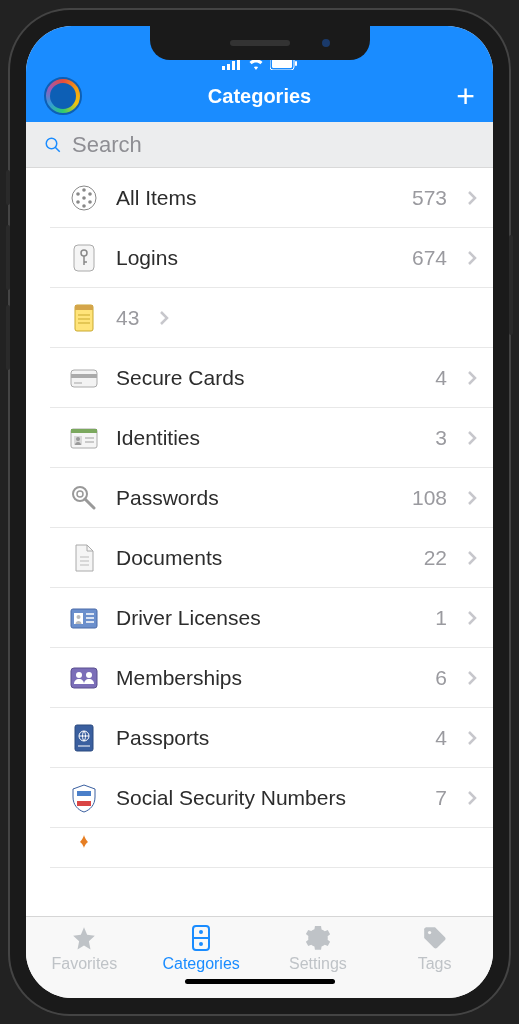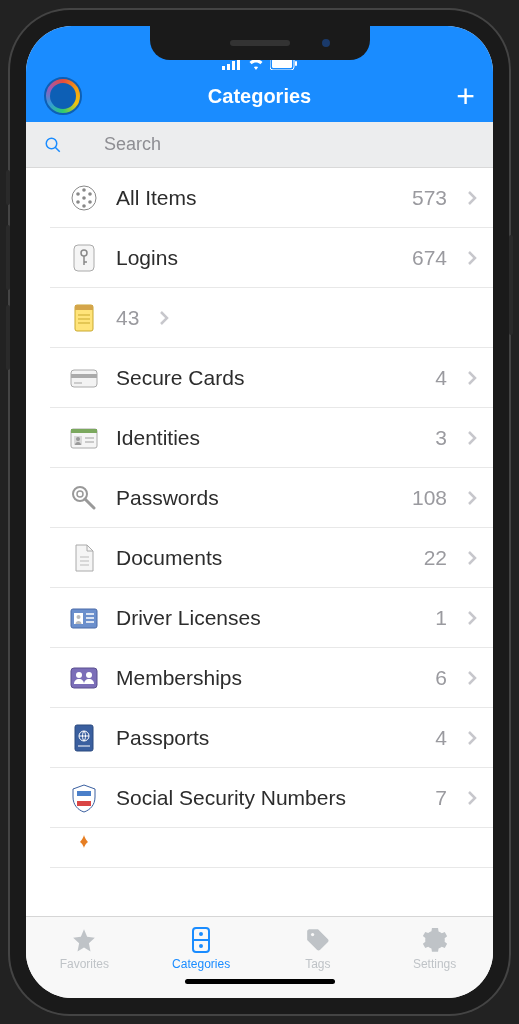--- a/index.html
+++ b/index.html
@@ -127,21 +127,21 @@
       height:46px;
       background:#ecedee;
       display:flex;
       align-items:center;
       padding:0 18px;
       gap:10px;
       border-bottom:1px solid #d9d9d9;
     }
     .search-bar input{
       flex:1;border:none;background:transparent;
-      font-size:18px;color:#333;outline:none;margin-left:32px;
+      font-size:22px;color:#333;outline:none;
     }
     .search-bar input::placeholder{color:#8e8e93;}
     .list{
       flex:1;
       overflow-y:hidden;
       background:#fff;
       padding-left:24px;
     }
     .row{
       display:flex;
@@ -178,21 +178,21 @@
       padding-bottom:18px;
     }
     .tab{
       flex:1;
       display:flex;
       flex-direction:column;
       align-items:center;
       justify-content:center;
       gap:3px;
       color:#bfc3c7;
-      font-size:12px;
+      font-size:16px;
     }
     .tab.active{color:#1a8cff;}
     .tab .tab-icon{height:28px;display:flex;align-items:center;justify-content:center;}
     
     .ico{width:34px;height:34px;}
   </style>
 </head>
 <body>
 
 <div class="phone">
@@ -464,30 +464,30 @@
               <line x1="3" y1="14" x2="19" y2="14"></line>
               <circle cx="11" cy="8" r="1" fill="#1a8cff"></circle>
               <circle cx="11" cy="20" r="1" fill="#1a8cff"></circle>
             </svg>
         </div>
         <span>Categories</span>
       </div>
       <div class="tab">
         <div class="tab-icon">
           <svg width="26" height="26" viewBox="0 0 24 24" fill="#bfc3c7">
-              <path d="M21 11l-9-9H4c-1 0-2 1-2 2v8l9 9c1 1 2 1 3 0l7-7c1-1 1-2 0-3z"></path>
-              <circle cx="7" cy="7" r="1.5" fill="#f8f8f8"></circle>
-            </svg>
-        </div>
-        <span>Tags</span>
+              <path d="M12 8a4 4 0 100 8 4 4 0 000-8zm9 4c0-.6 0-1.1-.1-1.7l2.3-1.8-2.2-3.8-2.7 1c-.9-.7-1.9-1.3-3-1.6L14.8 1h-5.6l-.5 2.9c-1.1.3-2.1.9-3 1.6l-2.7-1L.8 8.3l2.3 1.8C3 10.9 3 11.4 3 12s0 1.1.1 1.7l-2.3 1.8 2.2 3.8 2.7-1c.9.7 1.9 1.3 3 1.6l.5 2.9h5.6l.5-2.9c1.1-.3 2.1-.9 3-1.6l2.7 1 2.2-3.8-2.3-1.8c.1-.6.1-1.1.1-1.7z"></path>
+            </svg>
+        </div>
+        <span>Settings</span>
       </div>
       <div class="tab">
         <div class="tab-icon">
           <svg width="26" height="26" viewBox="0 0 24 24" fill="#bfc3c7">
-              <path d="M12 8a4 4 0 100 8 4 4 0 000-8zm9 4c0-.6 0-1.1-.1-1.7l2.3-1.8-2.2-3.8-2.7 1c-.9-.7-1.9-1.3-3-1.6L14.8 1h-5.6l-.5 2.9c-1.1.3-2.1.9-3 1.6l-2.7-1L.8 8.3l2.3 1.8C3 10.9 3 11.4 3 12s0 1.1.1 1.7l-2.3 1.8 2.2 3.8 2.7-1c.9.7 1.9 1.3 3 1.6l.5 2.9h5.6l.5-2.9c1.1-.3 2.1-.9 3-1.6l2.7 1 2.2-3.8-2.3-1.8c.1-.6.1-1.1.1-1.7z"></path>
-            </svg>
-        </div>
-        <span>Settings</span>
+              <path d="M21 11l-9-9H4c-1 0-2 1-2 2v8l9 9c1 1 2 1 3 0l7-7c1-1 1-2 0-3z"></path>
+              <circle cx="7" cy="7" r="1.5" fill="#f8f8f8"></circle>
+            </svg>
+        </div>
+        <span>Tags</span>
       </div>
     </div>
 
   </div>
 </div>
 
 </body></html>

